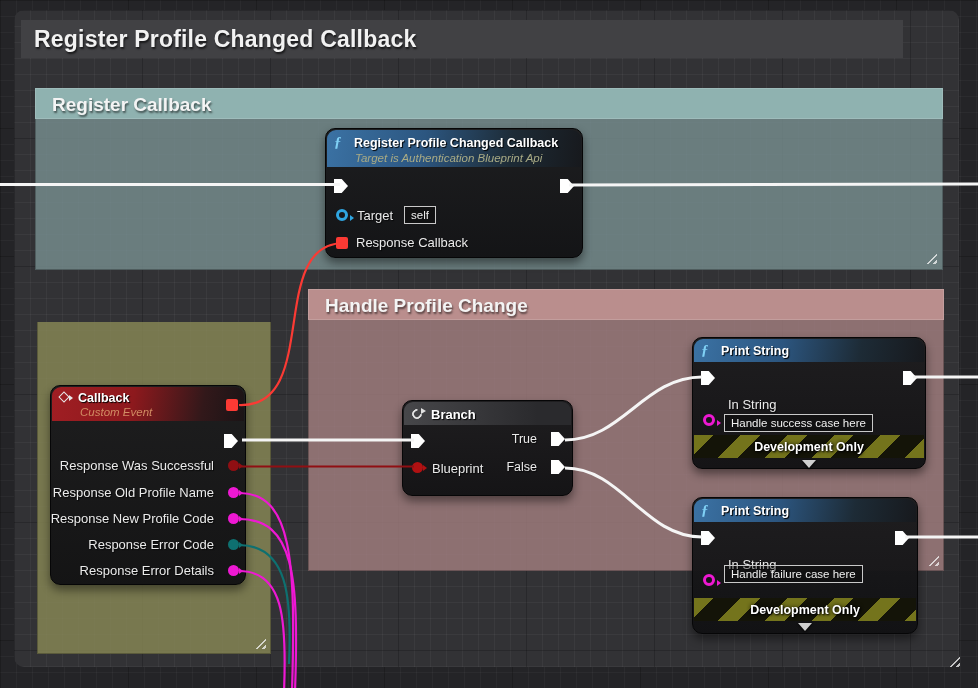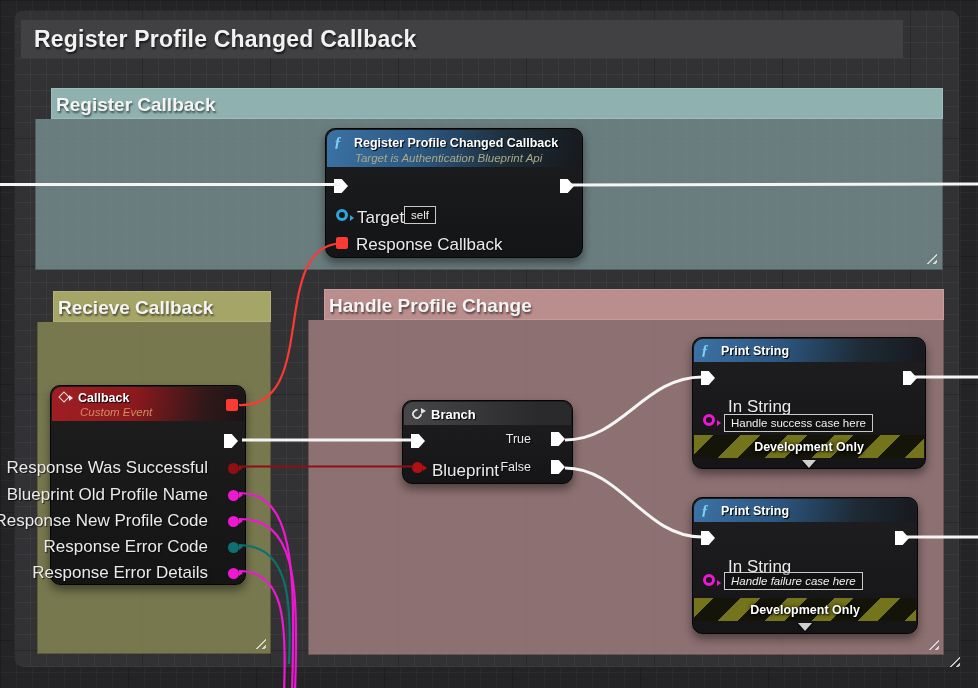--- a/index.html
+++ b/index.html
@@ -26,24 +26,23 @@
     background-size:128px 128px,128px 128px,16px 16px,16px 16px;
   }
   .titlebar{
     position:absolute;left:21px;top:20px;width:882px;height:38px;background:#414144;
     font-size:23px;font-weight:bold;line-height:38px;padding-left:13px;color:#f2f2f2;
     text-shadow:1px 2px 2px rgba(0,0,0,0.65);letter-spacing:.2px;
   }
   
   .comment{position:absolute;}
   .c-head{
-    position:absolute;left:0;top:0;right:0;height:31px;line-height:31px;padding-left:4px;
+    position:absolute;left:0;top:0;right:0;height:31px;line-height:31px;padding-left:16px;
     font-size:19px;font-weight:bold;color:#f4f4f4;text-shadow:1px 2px 2px rgba(0,0,0,0.55);
     border:1px solid rgba(255,255,255,0.14);
-    margin-left:16px;
   }
   .c-body{position:absolute;left:0;top:31px;right:0;bottom:0;border:1px solid rgba(0,0,0,0.25);border-top:none;}
   .cm-teal  .c-head{background:var(--c-comment-teal-header,#8fb2b0);}
   .cm-teal  .c-body{background:var(--c-comment-teal-body,rgba(120,144,145,.8));}
   .cm-olive .c-head{background:var(--c-comment-olive-header,#a6a568);}
   .cm-olive .c-body{background:var(--c-comment-olive-body,rgba(138,138,86,.8));}
   .cm-rose  .c-head{background:var(--c-comment-rose-header,#ba8e8d);}
   .cm-rose  .c-body{background:var(--c-comment-rose-body,rgba(164,128,129,.8));}
   .rz{
     position:absolute;width:14px;height:14px;
@@ -73,22 +72,22 @@
   
   .pin-exec{position:absolute;width:14px;height:14px;background:#fff;
     clip-path:polygon(0 0,55% 0,100% 50%,55% 100%,0 100%);
     filter:drop-shadow(0 1px 1px rgba(0,0,0,.6));}
   .pin-dot{position:absolute;width:11px;height:11px;border-radius:50%;}
   .pin-dot::after{content:"";position:absolute;left:11px;top:2.5px;width:0;height:0;
     border-top:3px solid transparent;border-bottom:3px solid transparent;border-left:4px solid currentColor;}
   .dot-open{border:3px solid currentColor;background:transparent;width:12px;height:12px;}
   .dot-fill{background:currentColor;}
   .pin-sq{position:absolute;width:12px;height:12px;border-radius:2px;background:var(--c-delegate,#fb3a34);}
-  .plabel{font-size:17px;color:#eaeaea;white-space:nowrap;text-shadow:1px 1px 1px rgba(0,0,0,.7);}
-  .rowR{position:absolute;display:flex;align-items:center;gap:20px;}
+  .plabel{font-size:13px;color:#eaeaea;white-space:nowrap;text-shadow:1px 1px 1px rgba(0,0,0,.7);}
+  .rowR{position:absolute;display:flex;align-items:center;gap:14px;}
   .valbox{
     position:absolute;border:1px solid #c9c9c9;border-radius:0;background:rgba(5,5,5,0.35);
     font-size:11.5px;color:#efefef;padding:1px 6px 2px 6px;white-space:nowrap;height:18px;line-height:14px;
   }
   .banner{
     position:absolute;left:1px;right:1px;height:23px;
     background:repeating-linear-gradient(135deg,#74741c 0 14px,#141408 14px 33px);
     display:flex;align-items:center;justify-content:center;
     font-size:12.5px;font-weight:bold;color:#fff;text-shadow:0 0 4px #000,1px 1px 2px #000;
   }
@@ -122,27 +121,24 @@
   <div class="comment cm-teal" style="left:35px;top:88px;width:908px;height:182px;">
     <div class="c-body"></div>
     <div class="c-head">
       <span>Register Callback</span>
     </div>
     <div class="rz" style="right:6px;bottom:6px;"></div>
   </div>
 
   <div class="comment cm-olive" style="left:37px;top:291px;width:234px;height:363px;">
     <div class="c-body"></div>
-    <div class="c-head">
-      <span>Recieve Callback</span>
-    </div>
     <div class="rz" style="right:5px;bottom:5px;"></div>
   </div>
 
-  <div class="comment cm-rose" style="left:308px;top:289px;width:636px;height:366px;">
+  <div class="comment cm-rose" style="left:308px;top:289px;width:636px;height:282px;">
     <div class="c-body"></div>
     <div class="c-head">
       <span>Handle Profile Change</span>
     </div>
     <div class="rz" style="right:5px;bottom:5px;"></div>
   </div>
 
   <div class="node" style="left:325px;top:128px;width:258px;height:130px;">
     <div class="n-head h-blue">
       <div class="titleline">
@@ -172,38 +168,38 @@
       <div class="n-sub sub-salmon">Custom Event</div>
     </div>
     <div class="pin-sq" style="right:7px;top:13px;"></div>
     <div class="pin-exec" style="right:7px;top:48px;"></div>
 
     <div class="rowR" style="right:6px;top:72px;justify-content:center;">
       <span class="plabel">Response Was Successful</span>
       <span class="pin-dot dot-fill" style="position:relative;color:var(--c-bool,#900f13);"></span>
     </div>
     <div class="rowR" style="right:6px;top:99px;">
-      <span class="plabel">Blueprint Old Profile Name</span>
+      <span class="plabel">Response Old Profile Name</span>
       <span class="pin-dot dot-fill" style="position:relative;color:var(--c-string,#ee18d3);"></span>
     </div>
     <div class="rowR" style="right:6px;top:125px;">
       <span class="plabel">Response New Profile Code</span>
       <span class="pin-dot dot-fill" style="position:relative;color:var(--c-string,#ee18d3);"></span>
     </div>
     <div class="rowR" style="right:6px;top:151px;margin-left:19px;">
       <span class="plabel">Response Error Code</span>
       <span class="pin-dot dot-fill" style="position:relative;color:var(--c-enum,#0e7070);"></span>
     </div>
     <div class="rowR" style="right:6px;top:177px;">
       <span class="plabel">Response Error Details</span>
       <span class="pin-dot dot-fill" style="position:relative;color:var(--c-string,#ee18d3);"></span>
     </div>
   </div>
 
-  <div class="node" style="left:402px;top:400px;width:171px;height:84px;">
+  <div class="node" style="left:402px;top:400px;width:171px;height:96px;">
     <div class="n-head h-gray" style="padding-top:5px;">
       <div class="titleline">
         <span class="br-ico">
             <span class="arc"></span>
             <span class="arr"></span>
           </span>
         <span class="n-title" style="font-size:13px;">Branch</span>
       </div>
     </div>
     <div class="pin-exec" style="left:8px;top:33px;"></div>
@@ -241,21 +237,21 @@
     <div class="n-head h-blue" style="padding-top:3px;">
       <div class="titleline">
         <span class="fico">ƒ</span>
         <span class="n-title">Print String</span>
       </div>
     </div>
     <div class="pin-exec" style="left:8px;top:33px;"></div>
     <div class="pin-exec" style="right:8px;top:33px;"></div>
     <div class="plabel" style="position:absolute;left:35px;top:59px;">In String</div>
     <div class="pin-dot dot-open" style="left:10px;top:76px;color:var(--c-string,#ee18d3);"></div>
-    <div class="valbox" style="left:31px;top:74px;font-style:italic;">Handle failure case here</div>
+    <div class="valbox" style="left:31px;top:67px;">Handle failure case here</div>
     <div class="banner" style="top:100px;">
       <span>Development Only</span>
     </div>
     <div class="expander" style="top:125px;"></div>
   </div>
 
   <svg class="wires" width="978" height="688" viewBox="0 0 978 688">
     <path class="w-exec" d="M 0 184.5 L 340 184.5"></path>
     <path class="w-exec" d="M 569 185 L 978 184"></path>
     <path class="w-del" d="M 239 405 C 322 408, 266 243, 344 243"></path>

